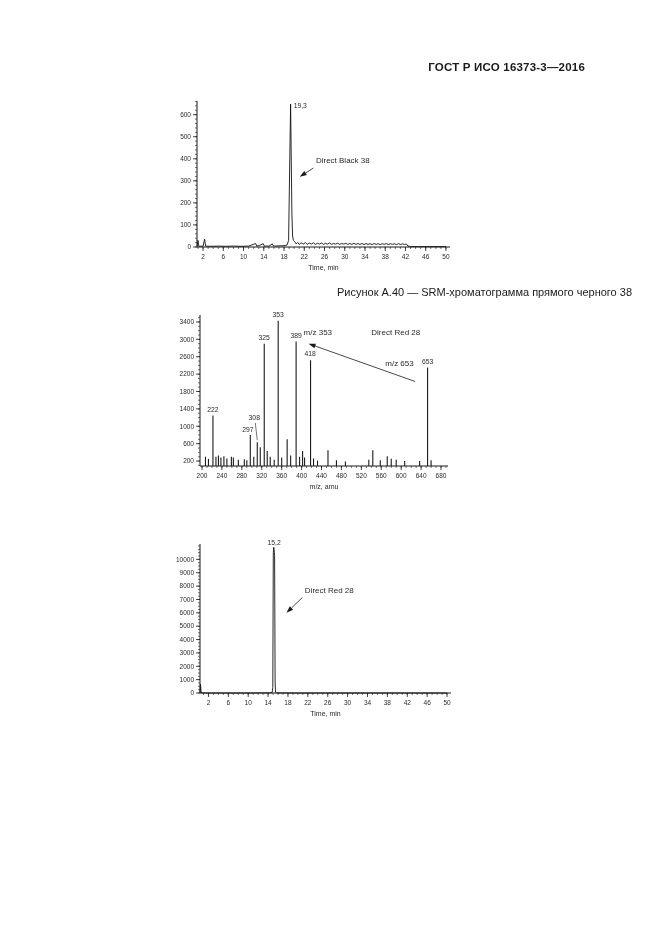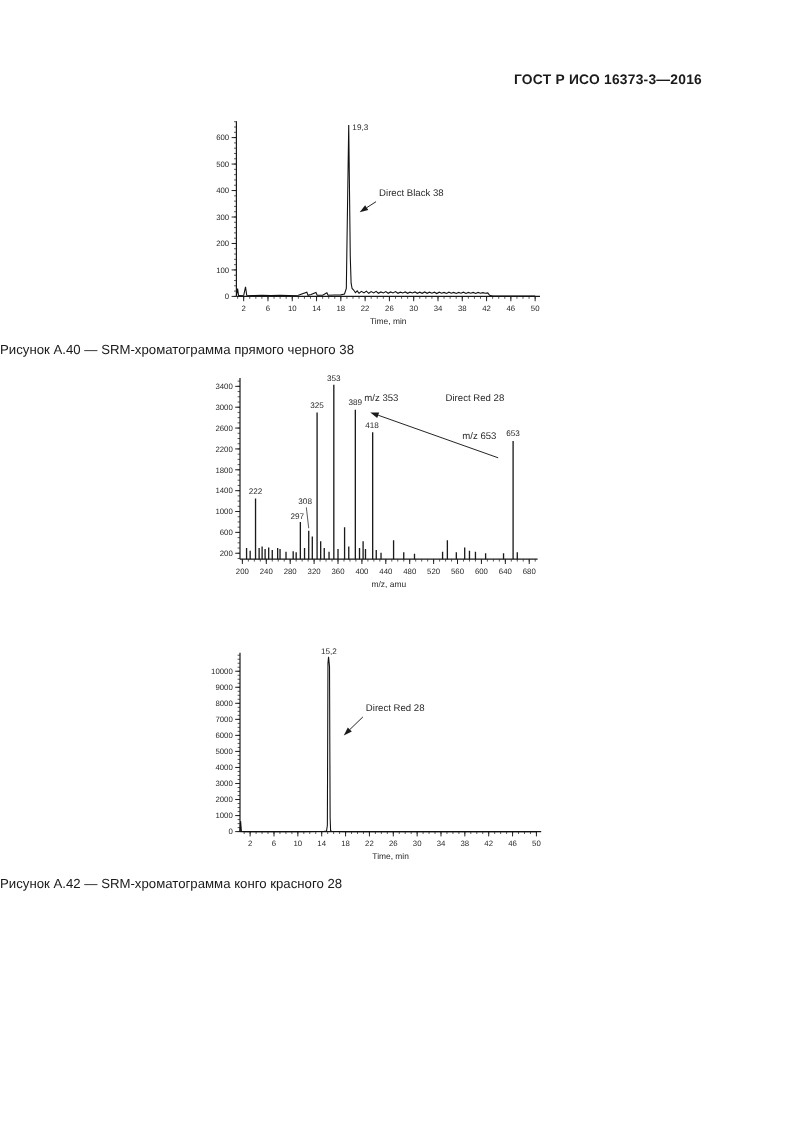--- a/index.html
+++ b/index.html
@@ -1,20 +1,20 @@
 <!DOCTYPE html>
 <html><head>
 <meta charset="utf-8">
 <style>
   html,body{margin:0;padding:0;background:#ffffff;}
   .page{position:relative;width:661px;height:841px;background:#fff;overflow:hidden;
         font-family:"Liberation Sans", sans-serif;color:#1a1a1a;}
   .doc-header{position:absolute;top:61px;right:76px;font-size:11.5px;font-weight:bold;
               letter-spacing:.2px;color:#1a1a1a;}
-  .caption{position:absolute;left:0;width:632px;text-align:left;font-size:11px;color:#1a1a1a;}
+  .caption{position:absolute;left:0;width:632px;text-align:right;font-size:11px;color:#1a1a1a;}
   .cap-1{top:286px;} .cap-2{top:508px;} .cap-3{top:731px;}
   .fig{position:absolute;}
   .fig-1{left:170px;top:95px;} .fig-2{left:162px;top:302px;} .fig-3{left:158px;top:529px;}
   .page-number{position:absolute;top:840px;right:76px;font-size:17px;color:#1a1a1a;}
   svg text{fill:#2a2a2a;font-family:"Liberation Sans", sans-serif;}
   .tick-label{font-size:6.5px;}
   .peak-label{font-size:6.8px;}
   .ann-label{font-size:8px;}
   .axis-title{font-size:7px;}
 </style>
@@ -501,17 +501,16 @@
       <text x="36" y="32.667713004484305" class="tick-label" text-anchor="end">10000</text>
       <line x1="42" y1="15" x2="42" y2="164" stroke="#1a1a1a" stroke-width="1"></line>
       <line x1="42" y1="164" x2="293" y2="164" stroke="#1a1a1a" stroke-width="1"></line>
       <text x="167.5" y="187" class="axis-title" text-anchor="middle">Time, min</text>
       <polyline points="42.0,164.0 42.5,155.3 43.2,163.9 48.0,164.0 55.4,164.0 65.4,164.0 75.3,164.0 85.2,164.0 95.2,164.0 105.1,163.9 111.6,163.9 114.1,163.6 114.8,158.7 115.3,23.7 115.8,18.3 116.6,26.4 117.1,152.0 117.5,163.2 118.5,163.9 122.5,163.9 130.0,164.0 139.9,164.0 149.9,164.0 159.8,164.0 169.7,164.0 179.7,164.0 189.6,164.0 199.6,164.0 209.5,164.0 219.4,164.0 229.4,164.0 239.3,164.0 249.3,164.0 259.2,164.0 269.1,164.0 279.1,164.0 289.0,164.0" fill="none" stroke="#111" stroke-width="0.9"></polyline>
       <text x="116.05742574257425" y="16.20269058295964" class="peak-label" text-anchor="middle">15,2</text>
       <text x="146.87326732673267" y="63.775784753363226" class="ann-label" text-anchor="start">Direct Red 28</text>
       <line x1="144.38811881188118" y1="68.45291479820628" x2="133.51720541903154" y2="78.95663042875266" stroke="#1a1a1a" stroke-width="0.8"></line>
       <polygon points="128.48316831683167,83.82062780269058 131.84954917653855,77.23067485085556 135.18486166152454,80.68258600664976" fill="#1a1a1a"></polygon>
     </svg>
-  <div class="caption cap-3">Рисунок А.42 — SRM-хроматограмма конго красного 28</div>
 
   <div class="page-number">19</div>
 
 </div>
 
 </body></html>

